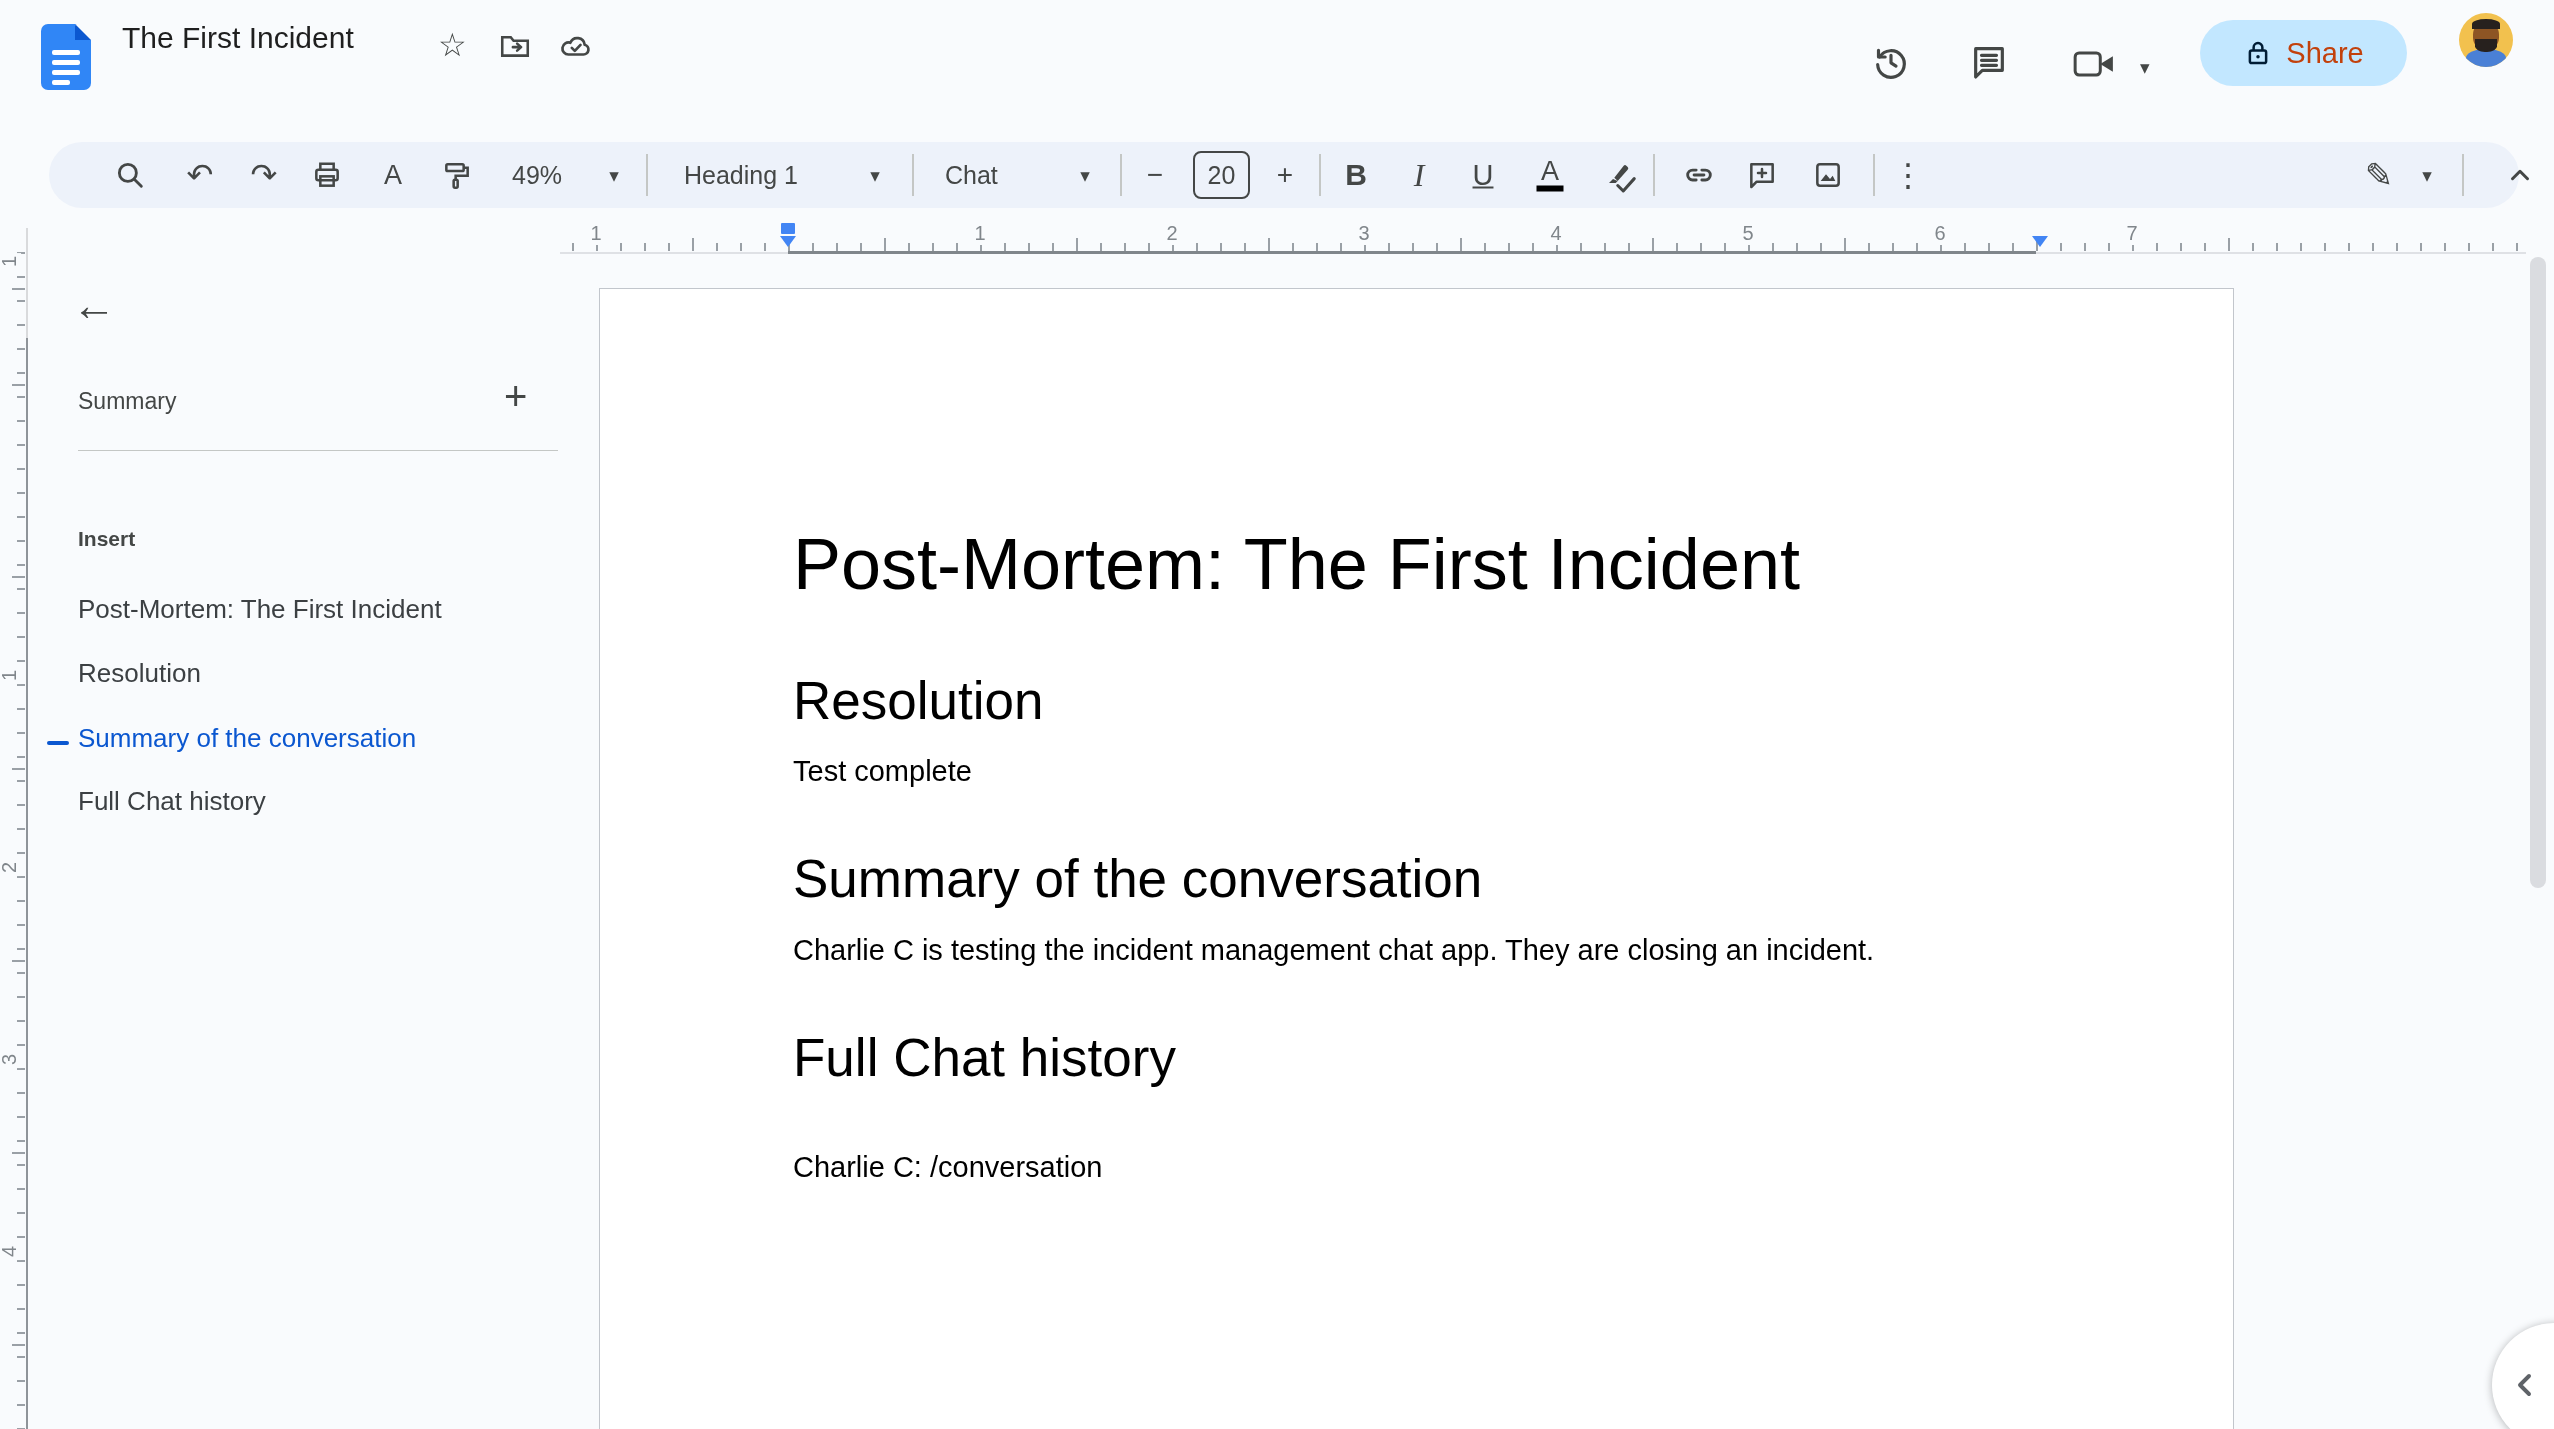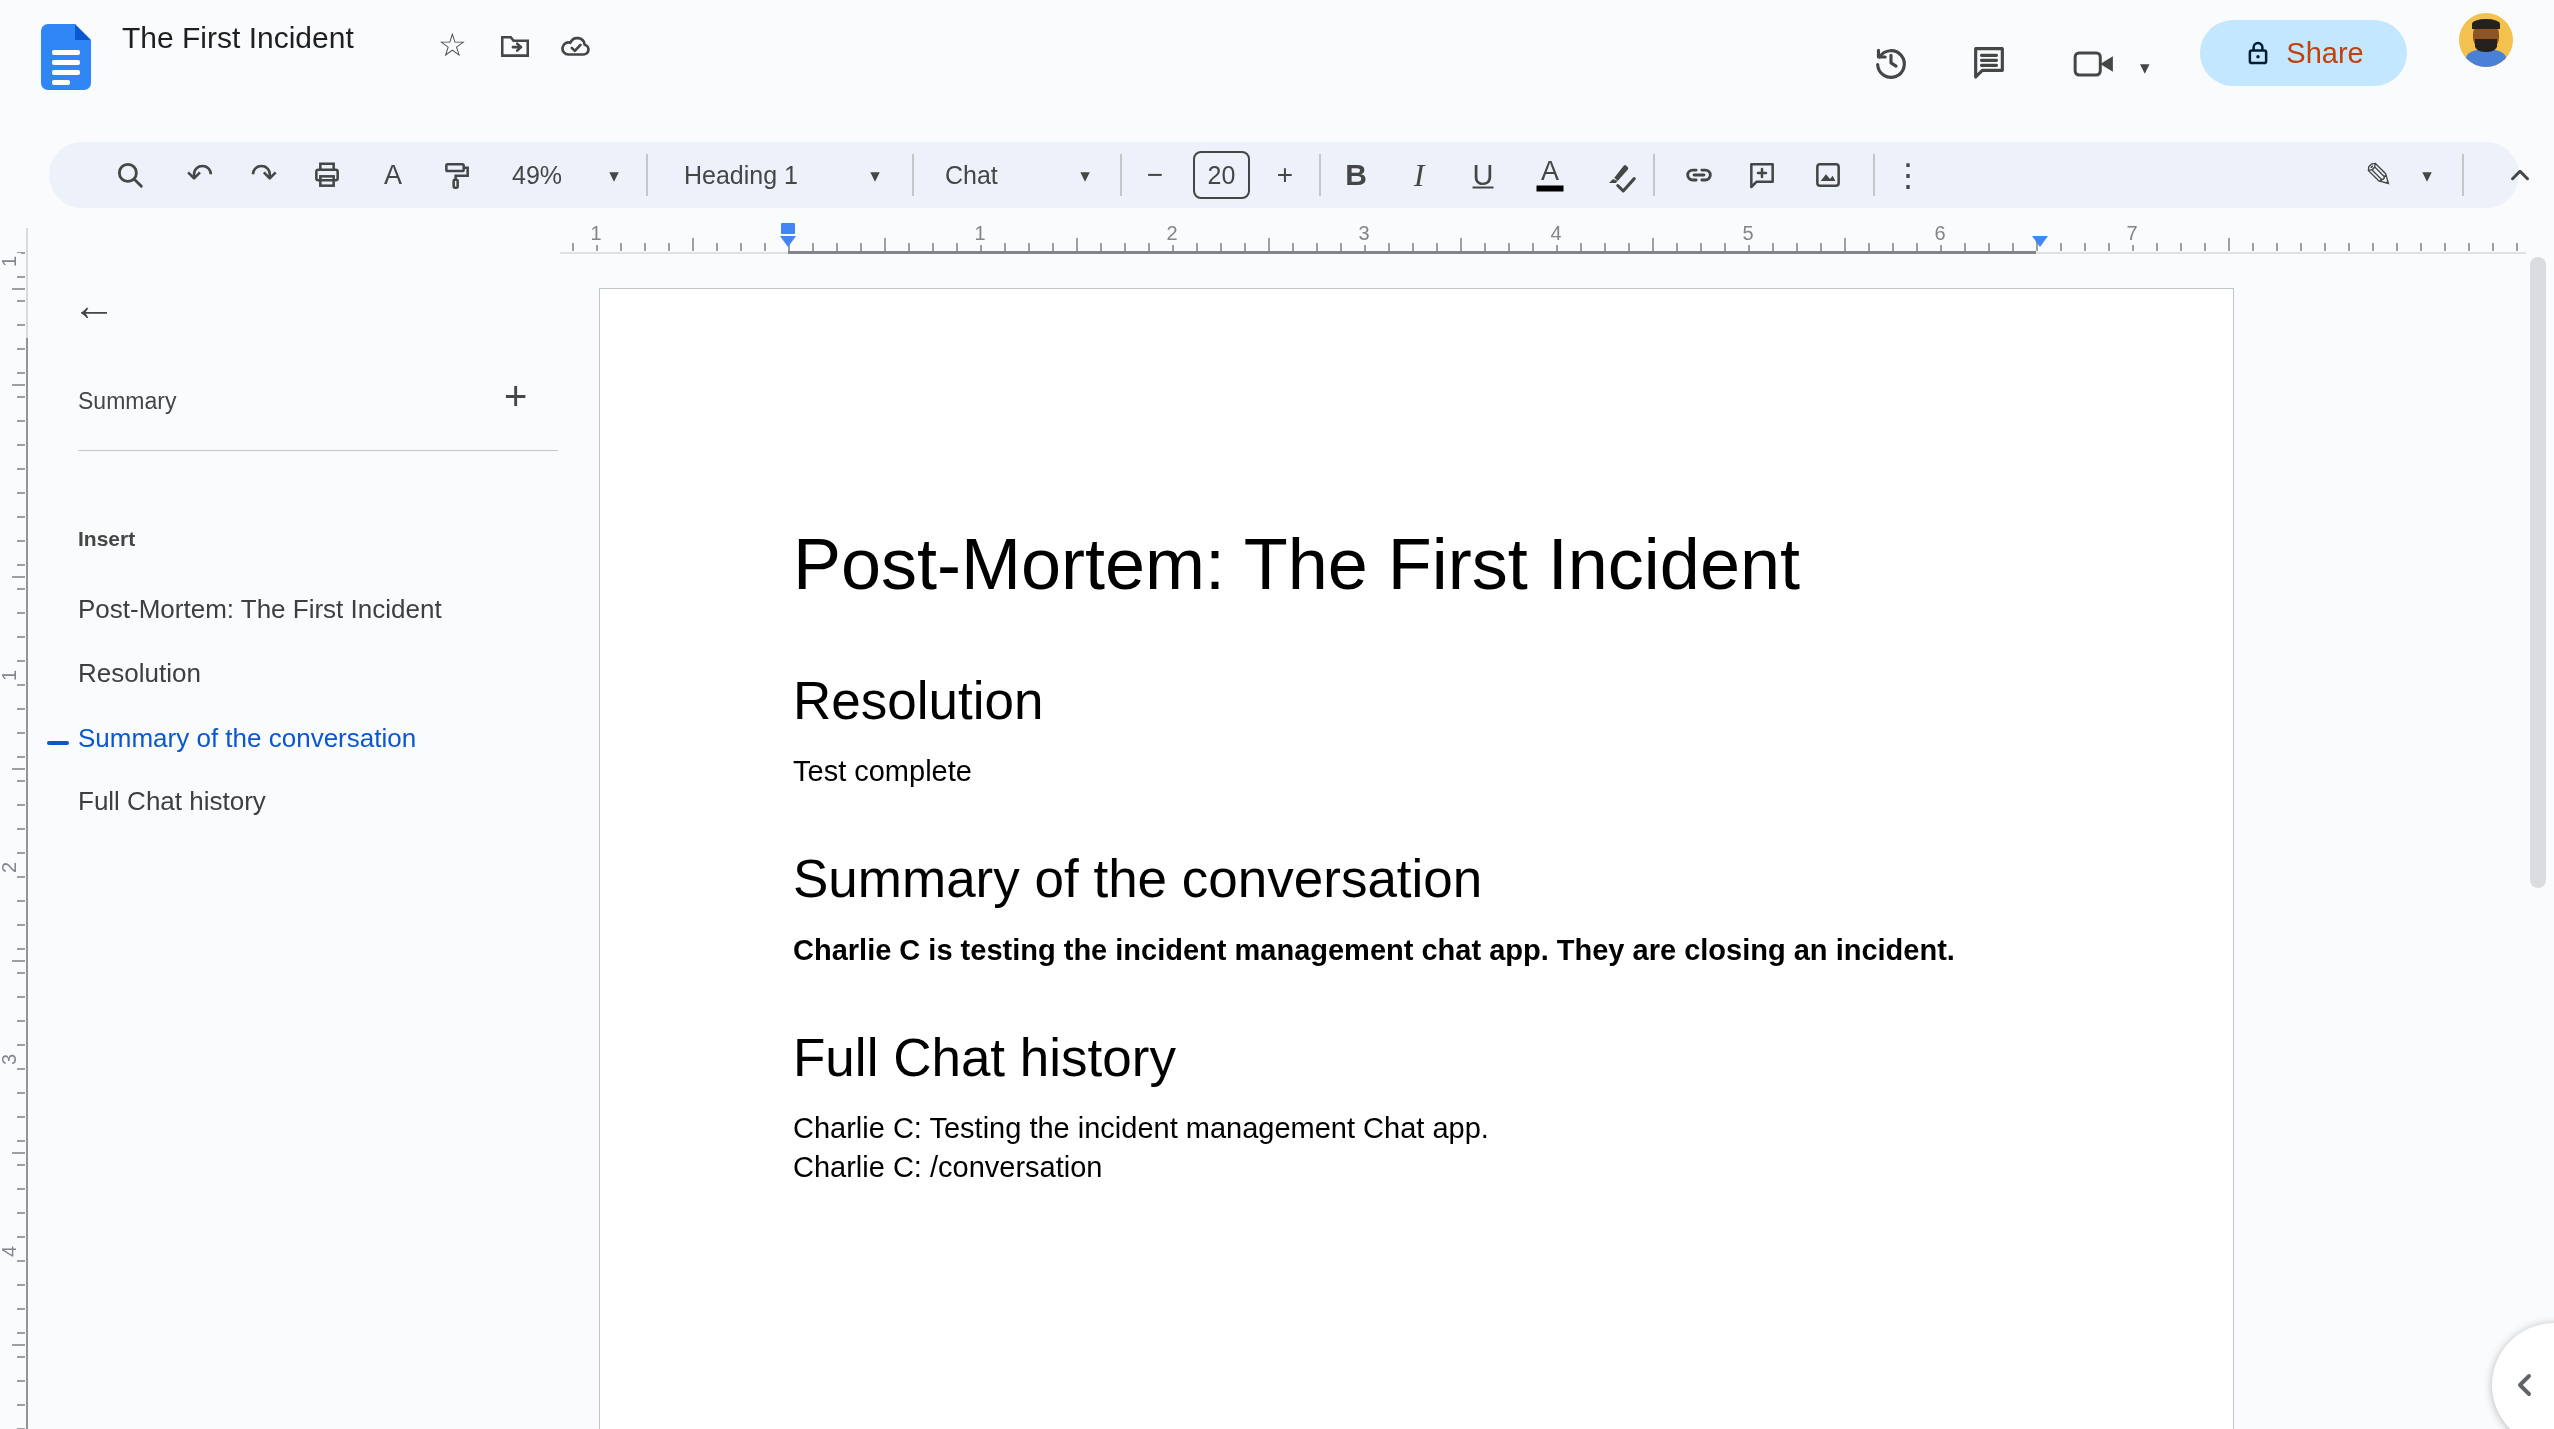--- a/index.html
+++ b/index.html
@@ -300,23 +300,22 @@
   <div class="ol-item" style="top:658px;">Resolution</div>
   <div class="ol-item active" style="top:723px;">Summary of the conversation</div>
   <div class="ol-item" style="top:786px;">Full Chat history</div>
   <div class="ol-dash"></div>
 
   <div class="page">
     <div class="dtxt h1" style="top:239px;">Post-Mortem: The First Incident</div>
     <div class="dtxt h2" style="top:385px;">Resolution</div>
     <div class="dtxt body-t" style="top:468px;">Test complete</div>
     <div class="dtxt h2" style="top:563px;">Summary of the conversation</div>
-    <div class="dtxt body-t" style="top:647px;font-weight:bold;">Charlie C is testing the incident management chat app. They are closing an incident.</div>
+    <div class="dtxt body-t" style="top:647px;">Charlie C is testing the incident management chat app. They are closing an incident.</div>
     <div class="dtxt h2" style="top:742px;">Full Chat history</div>
-    <div class="dtxt body-t" style="top:825px;">Charlie C: Testing the incident management Chat app.</div>
     <div class="dtxt body-t" style="top:864px;">Charlie C: /conversation</div>
   </div>
 
   <div class="scroll-thumb"></div>
   <div class="side-fab">
     <svg class="ic" width="36" height="36" viewBox="0 0 24 24" fill="none" stroke="#5f6368" stroke-width="2.6">
       <path d="M14 6 l-6 6 6 6" stroke-linecap="round" stroke-linejoin="round"></path>
     </svg>
   </div>
 

